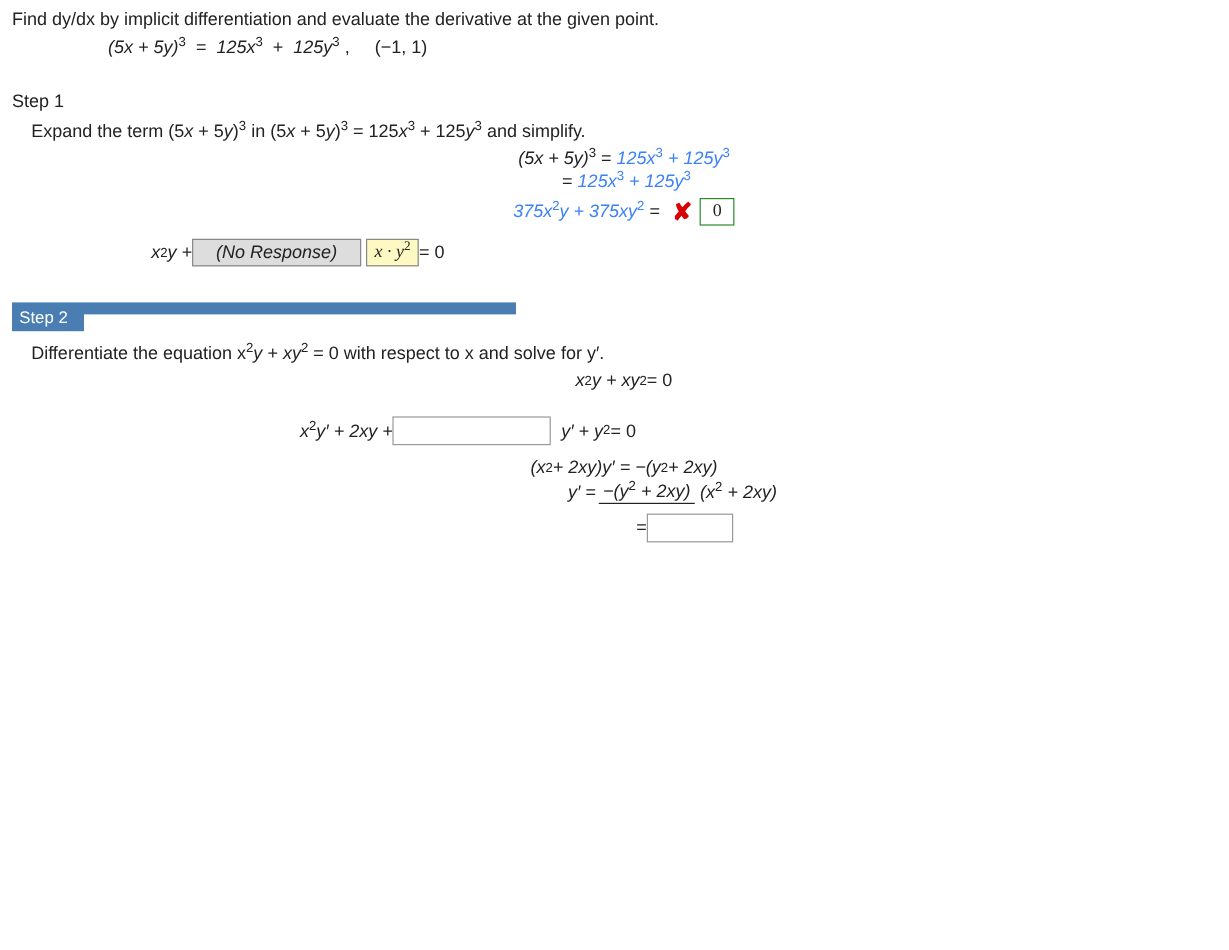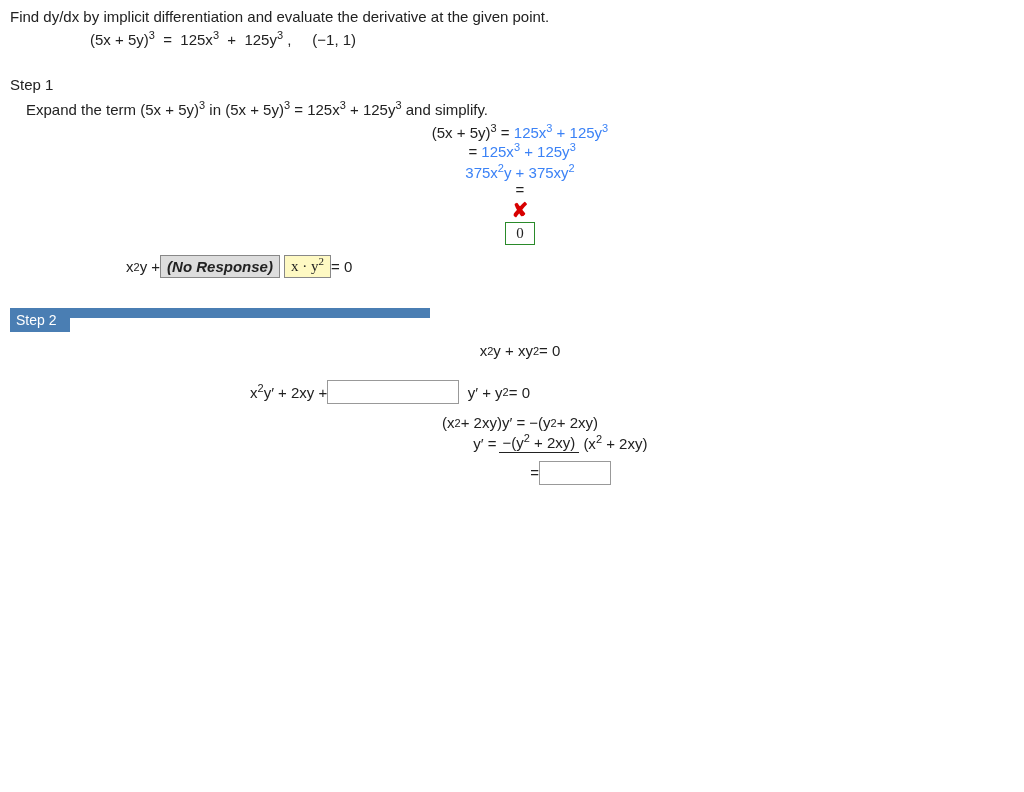--- a/index.html
+++ b/index.html
@@ -7,21 +7,21 @@
     font-size: 15px;
     color: #222;
     margin: 0;
     padding: 8px 10px;
     width: 1024px;
     box-sizing: border-box;
     background: #fff;
   }
   .problem-statement { margin-bottom: 6px; }
   .indent { margin-left: 80px; margin-top: 6px; }
-  .italic { }
+  .italic { font-style: italic; }
   .step-label { font-weight: normal; margin: 28px 0 8px 0; }
   .step2-bar {
     background: #4a7eb3;
     color: #fff;
     display: inline-block;
     padding: 4px 14px 4px 6px;
     font-weight: normal;
     font-size: 14px;
     margin-top: 28px;
   }
@@ -48,24 +48,23 @@
   .wrong-x { color:#d80000; font-weight:bold; font-size:20px; margin:0 6px; }
   .zero-box {
     border: 1px solid #2a8a2a;
     padding: 2px 10px;
     display:inline-block;
     font-family: 'Times New Roman', serif;
   }
   .noresp {
     background: #ddd;
     border: 1px solid #888;
-    padding: 2px 6px;
+    padding: 2px 19px;
     font-style: italic;
     display:inline-block;
-    font-weight:bold;
   }
   .small-box {
     border: 1px solid #888;
     background:#fef9c3;
     padding:2px 6px;
     display:inline-block;
     font-family:'Times New Roman', serif;
   }
   .input-box {
     border: 1px solid #999;
@@ -127,21 +126,21 @@
       </span>
     </div>
 
     <div class="eq-line" style="justify-content:center;">
       <span>&nbsp;=&nbsp;</span>
       <span class="red">
         <span class="italic">125x</span><sup>3</sup><span class="italic"> + 125y</span><sup>3</sup>
       </span>
     </div>
 
-    <div class="eq-line" style="justify-content:center; margin-top:4px;flex-direction:column;">
+    <div class="eq-line" style="justify-content:center; margin-top:4px;">
       <span class="red">
         <span class="italic">375x</span><sup>2</sup><span class="italic">y + 375xy</span><sup>2</sup>
       </span>
       <span>&nbsp;=&nbsp;</span>
       <span class="wrong-x">✘</span>
       <span class="zero-box">0</span>
     </div>
 
     <div class="eq-line" style="justify-content:flex-start; margin-left:100px; margin-top:10px;">
       <span class="italic">x</span><sup>2</sup><span class="italic">y + </span>
@@ -153,20 +152,23 @@
       <span> = 0</span>
     </div>
   </div>
 </div>
 
 <div>
   <span class="step2-bar">Step 2</span><span class="step2-bar-rest"></span>
 </div>
 
 <div class="content" style="margin-top:10px;">
+  <div>
+    <span>Differentiate the equation  x</span><sup>2</sup><span class="italic">y + xy</span><sup>2</sup><span> = 0  with respect to x and solve for y′.</span>
+  </div>
 
   <div class="center-blk">
 
     <div class="eq-line" style="justify-content:center;">
       <span class="italic">x</span>
         <sup>2</sup>
         <span class="italic">y + xy</span>
         <sup>2</sup>
         <span> = 0</span>
     </div>

